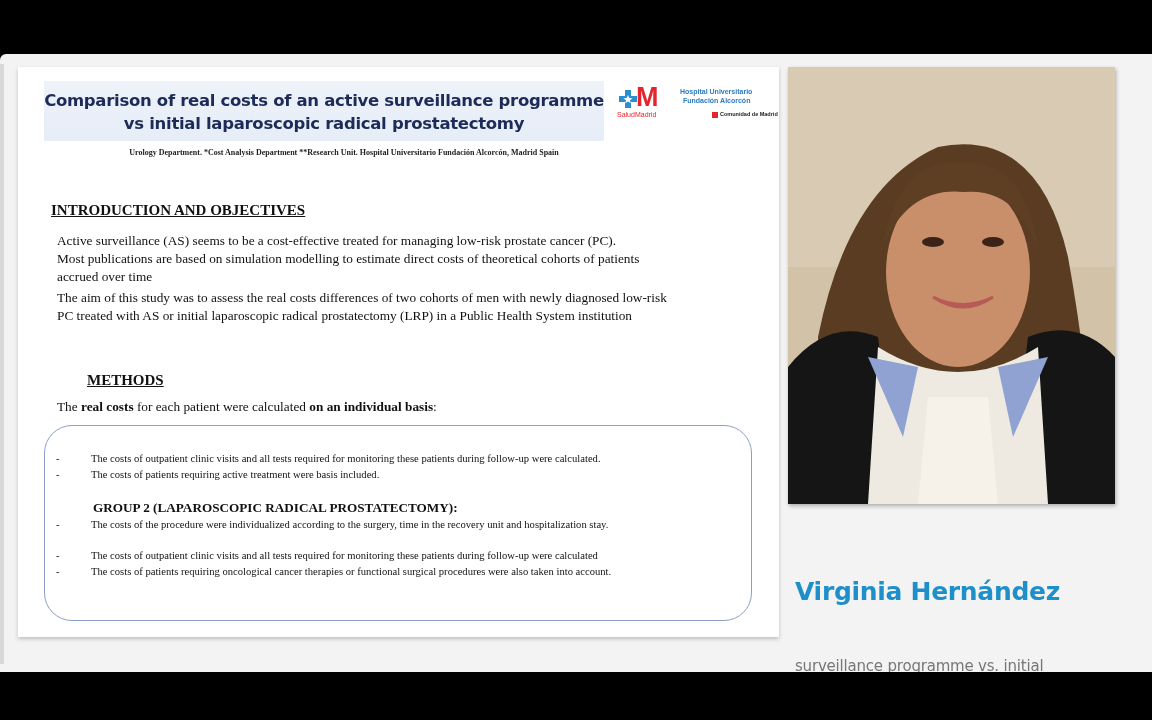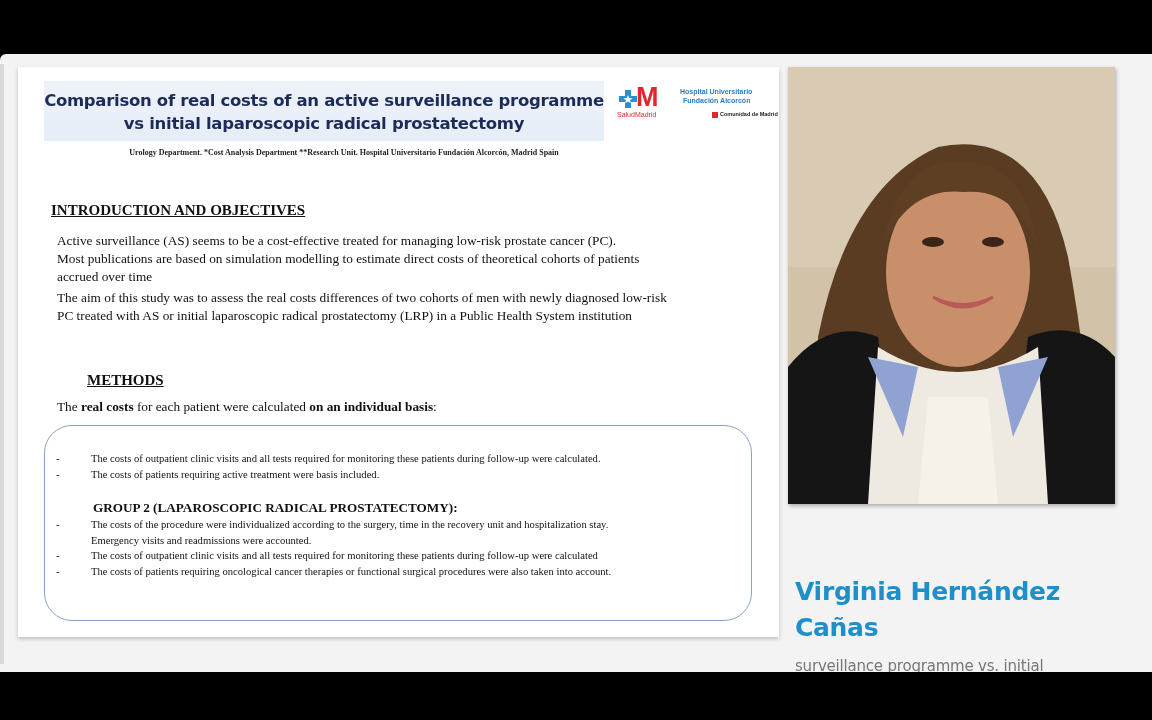--- a/index.html
+++ b/index.html
@@ -101,21 +101,20 @@
     </div>
     <div class="bullet" style="top:400px;">
       <span class="dash">-</span>
         <span class="txt">The costs of patients requiring active treatment were basis included.</span>
     </div>
 
     <div class="group-h" style="left:43px; top:433px;margin-left:32px;">GROUP 2 (LAPAROSCOPIC RADICAL PROSTATECTOMY):</div>
     <div class="bullet" style="top:450px;">
       <span class="dash">-</span>
         <span class="txt">The costs of the procedure were individualized according to the surgery, time in the recovery unit and hospitalization stay.</span>
-      <span class="txt">Emergency visits and readmissions were accounted.</span>
     </div>
     <div class="bullet" style="top:481px;">
       <span class="dash">-</span>
         <span class="txt">The costs of outpatient clinic visits and all tests required for monitoring these patients during follow-up were calculated</span>
     </div>
     <div class="bullet" style="top:497px;">
       <span class="dash">-</span>
         <span class="txt">The costs of patients requiring oncological cancer therapies or functional surgical procedures were also taken into account.</span>
     </div>
   </div>
@@ -134,21 +133,20 @@
       <path d="M145 230 Q175 250 205 230 Q175 245 145 230 Z" fill="#f4eee8" stroke="#b85a55" stroke-width="3"></path>
       <path d="M90 280 Q170 330 250 280 L260 437 L80 437 Z" fill="#eeeae2"></path>
       <path d="M80 290 L130 300 L115 370 Z" fill="#8fa2d1"></path>
       <path d="M260 290 L210 300 L225 370 Z" fill="#8fa2d1"></path>
       <path d="M140 330 L200 330 L210 437 L130 437 Z" fill="#f6f2ea"></path>
     </svg>
   </div>
 
   <div class="speaker-name">
     <div>Virginia Hernández</div>
-    <div>Cañas</div>
   </div>
   <div class="talk-title">
     <div>surveillance programme vs. initial</div>
     <div>laparoscopic radical prostatectomy</div>
   </div>
 </div>
 
 <div class="bar-bottom"></div>
 
 </body></html>

